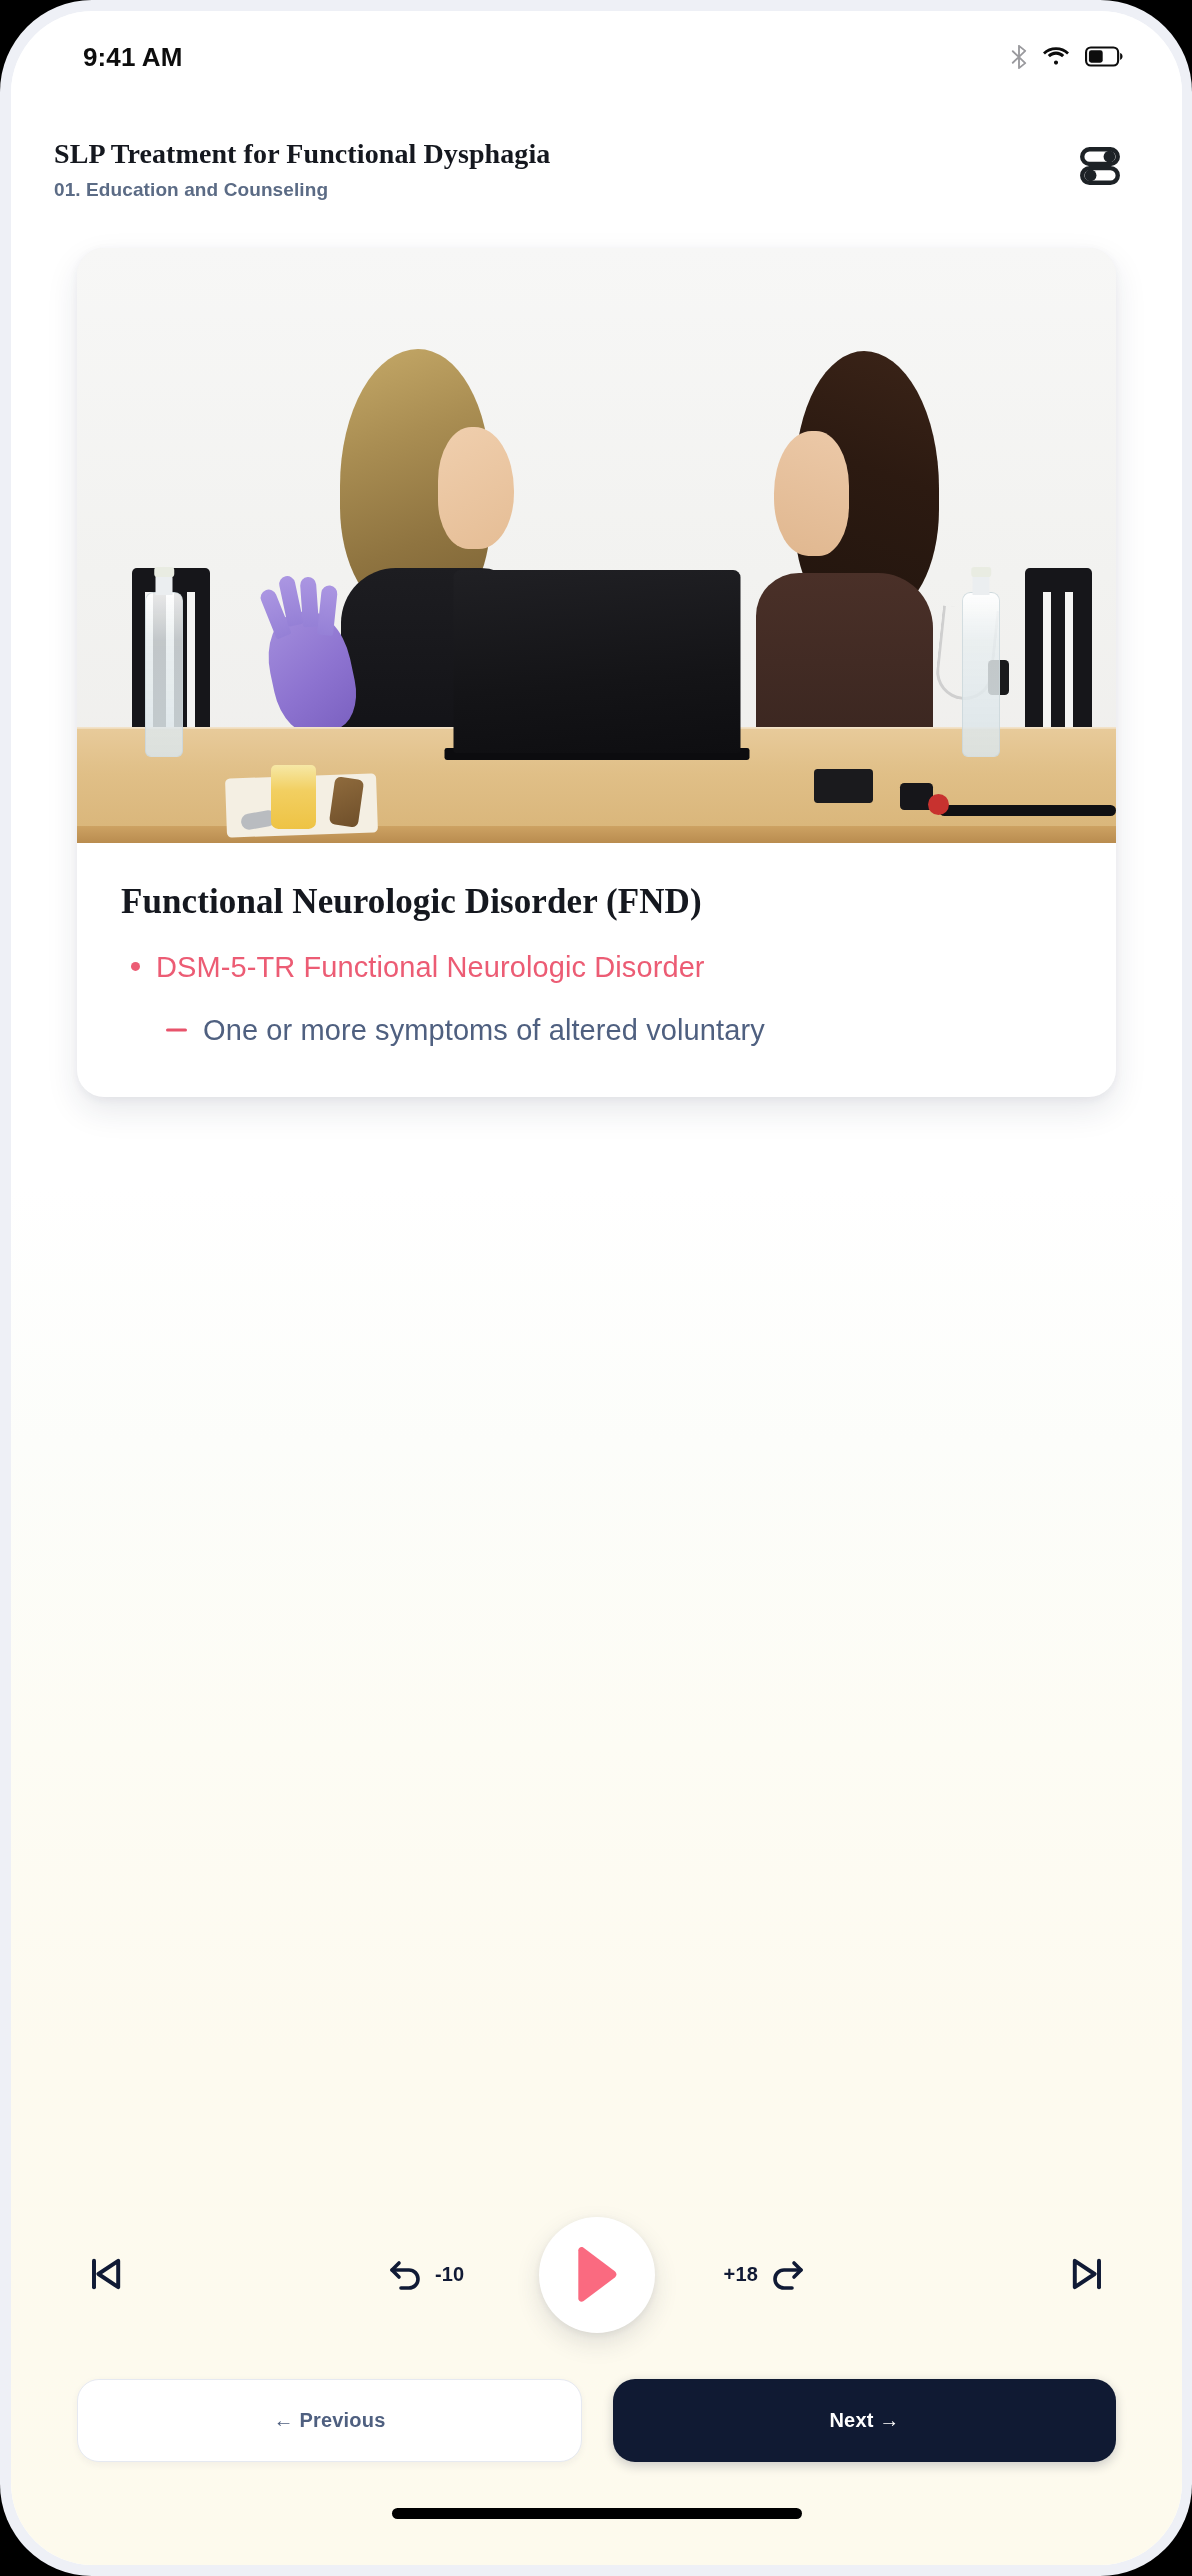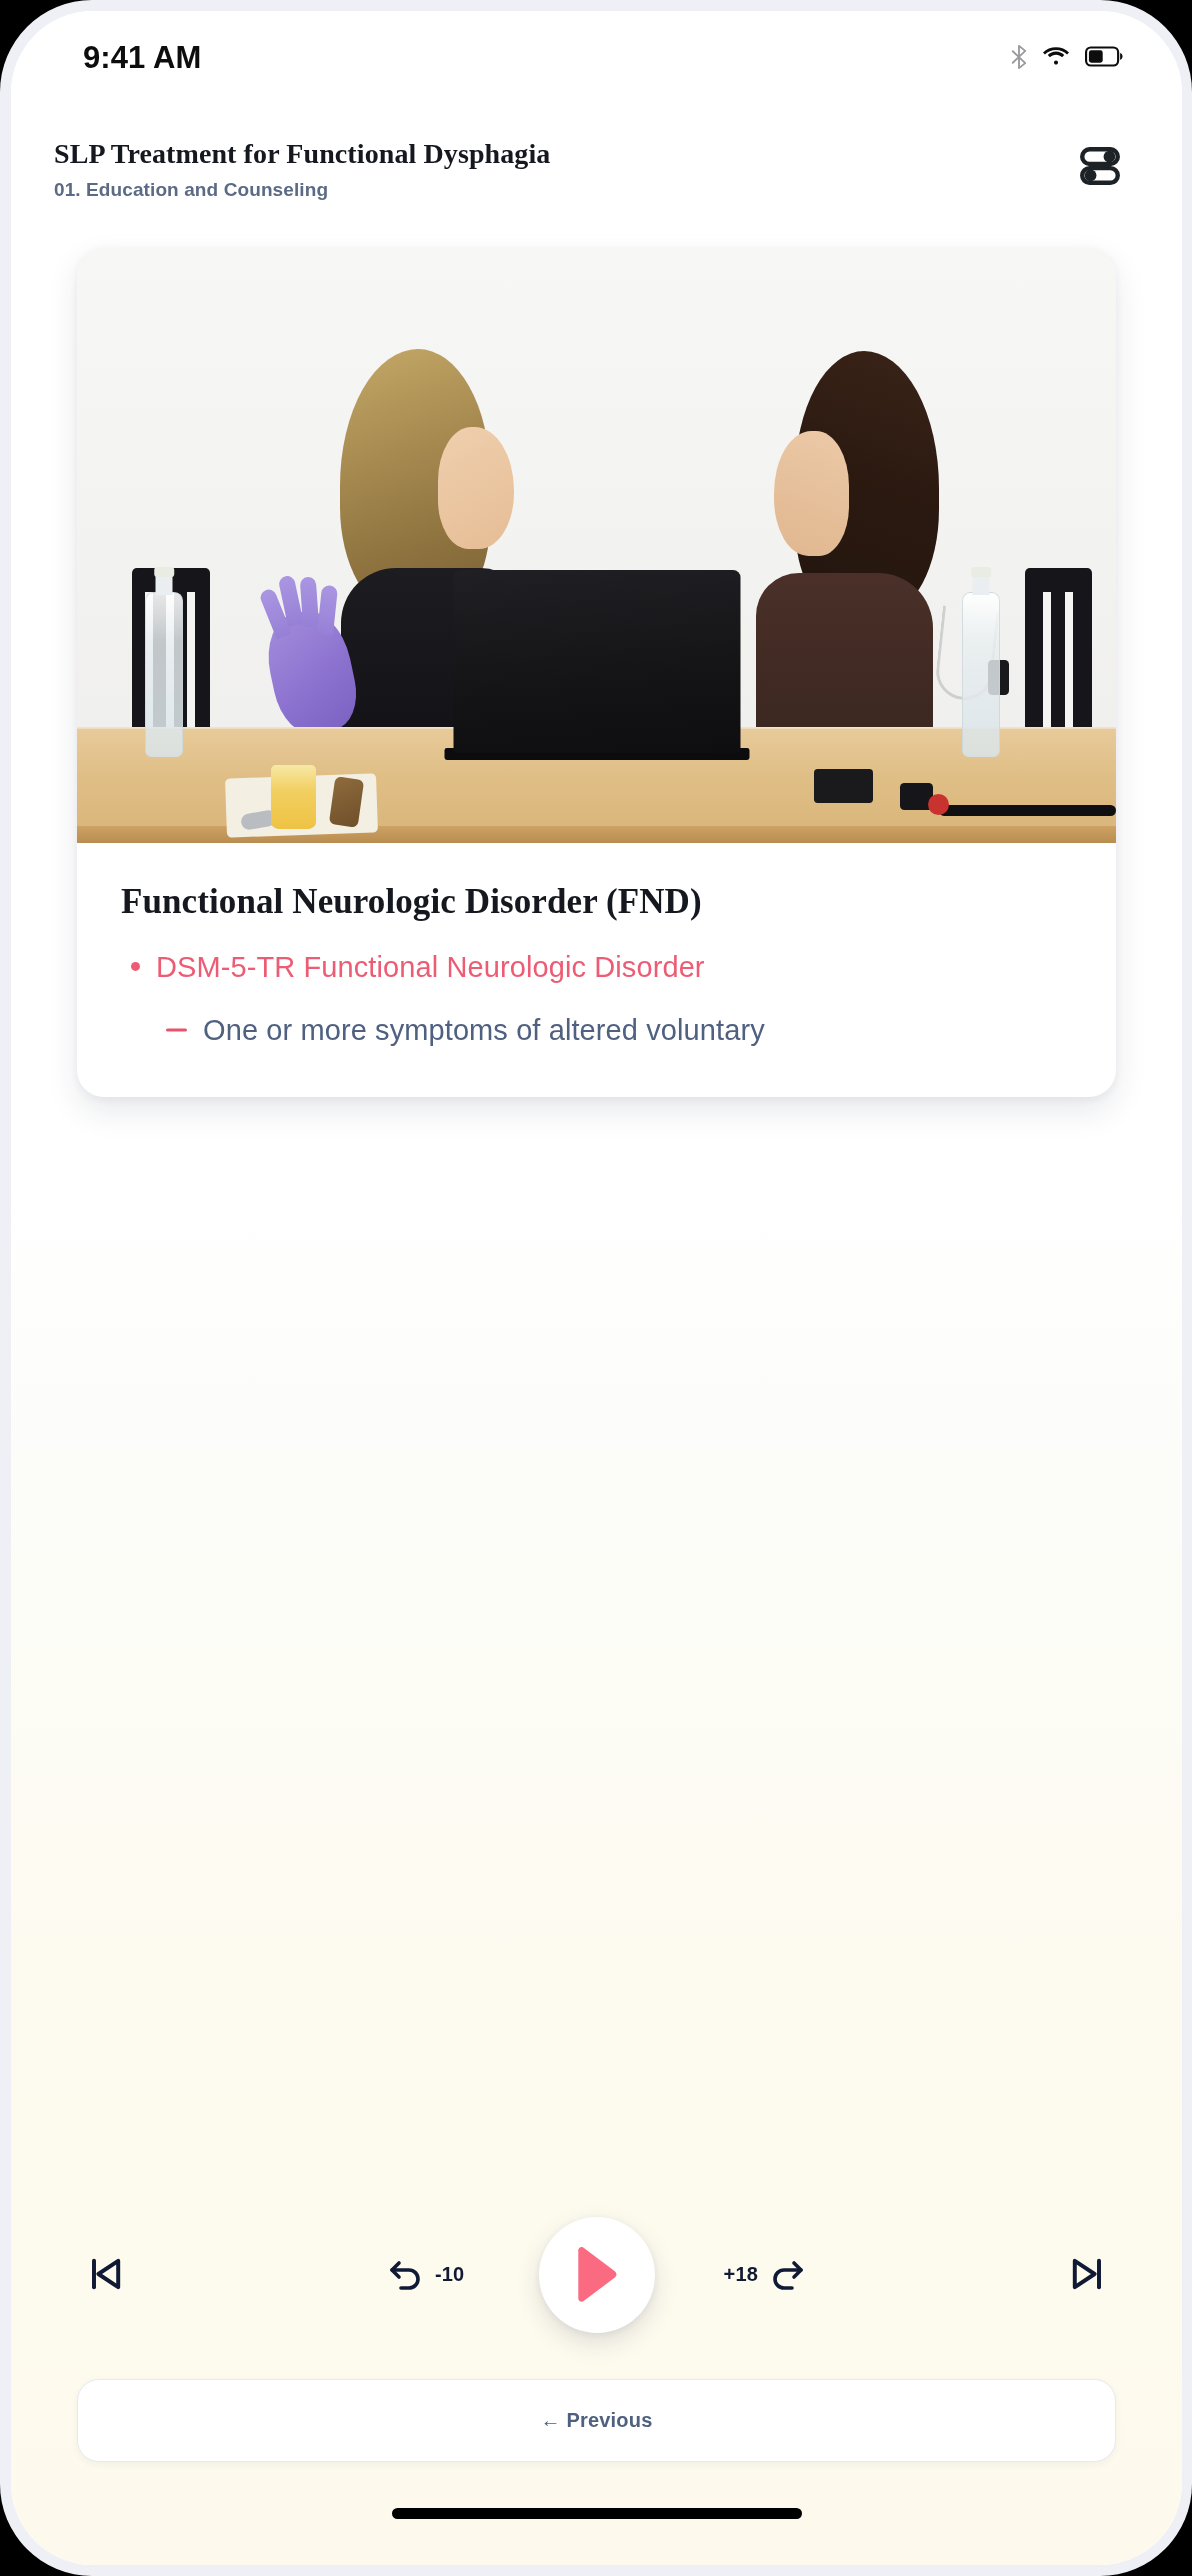--- a/index.html
+++ b/index.html
@@ -62,21 +62,21 @@
   .status-bar {
     height: 93px;
     flex: 0 0 93px;
     display: flex;
     align-items: center;
     justify-content: space-between;
     padding: 0 59px 0 72px;
   }
 
   .status-time {
-    font-size: 31px;
+    font-size: 26px;
     font-weight: 700;
     color: #0d0d0d;
     letter-spacing: 0.1px;
   }
 
   .status-icons {
     display: flex;
     align-items: center;
     gap: 16px;
   }
@@ -753,20 +753,21 @@
                 <path d="M8 8l18 12L8 32V8z"></path>
                 <path d="M30 8v24"></path>
               </svg>
             </span>
           </div>
         </div>
 
 
         <div class="nav-row">
           <div class="nav-btn nav-prev">← Previous</div>
+          <div class="nav-btn nav-next">Next →</div>
         </div>
       </div>
 
       <div class="home-area">
         <div class="home-bar"></div>
       </div>
 
     </div>
   </div>
 </div>

